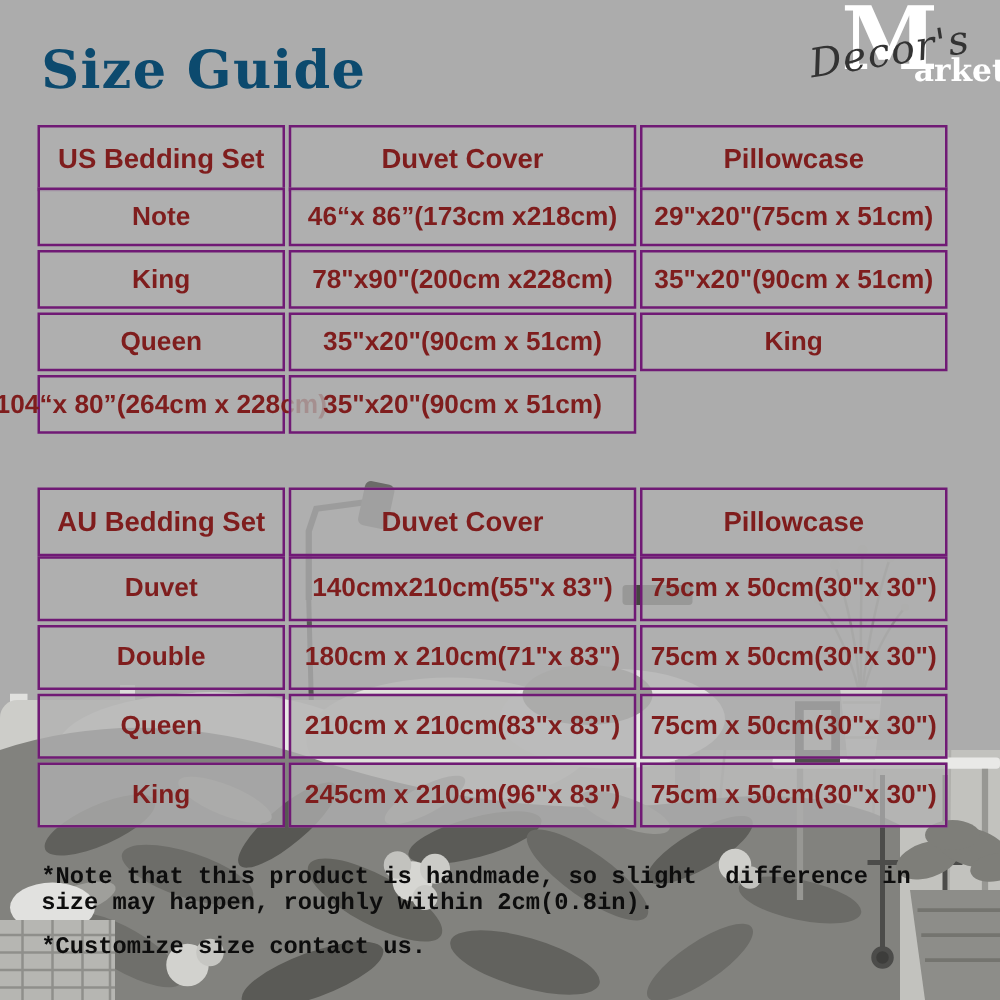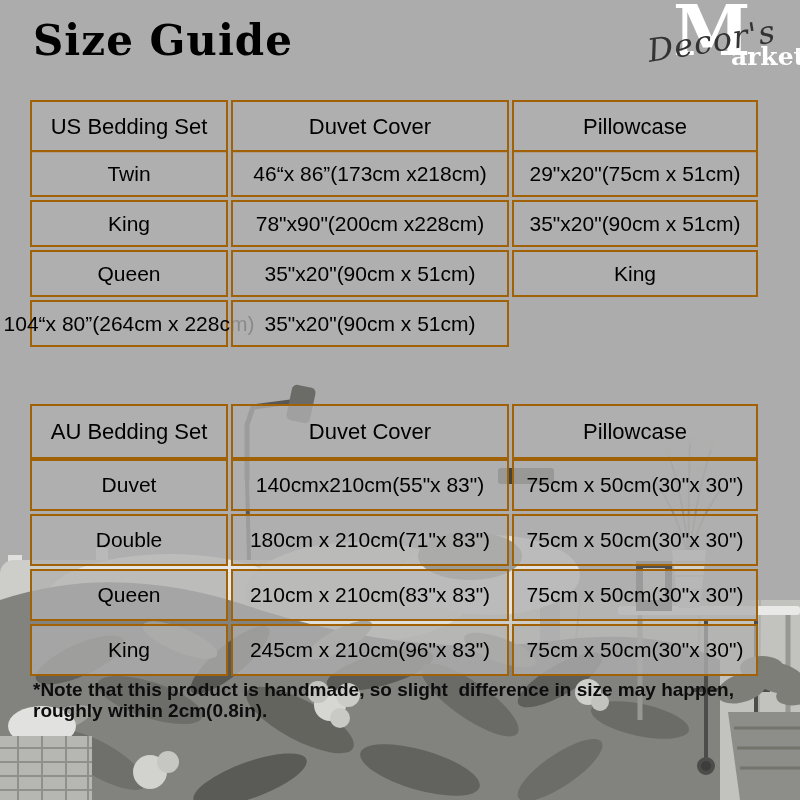--- a/index.html
+++ b/index.html
@@ -3,23 +3,23 @@
 <meta charset="utf-8">
 <style>
   html,body{margin:0;padding:0;}
   .canvas{
     position:relative;width:800px;height:800px;overflow:hidden;
     background:#acacac;
     font-family:"Liberation Sans",sans-serif;
   }
   .photo-bg{position:absolute;inset:0;z-index:0;}
   .page-title{
-    position:absolute;left:33px;top:16px;z-index:5;
+    position:absolute;left:33px;top:31px;z-index:5;
     font-family:"DejaVu Serif",serif;font-weight:700;
-    font-size:42px;color:#000000;letter-spacing:1px;
+    font-size:42px;color:#0c4a6e;letter-spacing:1px;
   }
   .logo{position:absolute;left:645px;top:8px;width:150px;height:80px;z-index:5;}
   .logo-m{
     position:absolute;left:28px;top:-12px;
     font-family:"DejaVu Serif",serif;font-weight:700;
     font-size:70px;color:#ffffff;line-height:1;
   }
   .logo-rest{
     position:absolute;left:86px;top:34px;
     font-family:"DejaVu Serif",serif;font-weight:700;
@@ -31,35 +31,35 @@
     font-size:32px;color:#333333;transform:rotate(-9deg);
     letter-spacing:1px;
   }
   .size-table{
     position:absolute;left:30px;width:740px;z-index:4;
     display:grid;grid-template-columns:198px 278px 246px;
     gap:3px;
   }
   .t1{top:100px;grid-auto-rows:47px;}
   .t1 .hdr{height:49px;}
-  .t2{top:404px;grid-auto-rows:52px;}
+  .t2{top:390px;grid-auto-rows:52px;}
   .t2 .hdr{height:51px;}
   .cell{
     display:flex;align-items:center;justify-content:center;
-    border:2px solid #a16207;
+    border:2px solid #701a75;
     background:rgba(176,176,176,0.78);
-    color:#000000;font-weight:400;font-size:21px;
+    color:#7f1d1d;font-weight:700;font-size:21px;
     white-space:nowrap;
   }
   .hdr{font-size:22px;}
   .notes{
     position:absolute;left:33px;top:679px;width:752px;z-index:5;
     color:#0d0d0d;font-weight:700;font-size:19px;line-height:1.12;
   }
-  .note{white-space:pre-wrap;margin:0 0 13px 0;}
+  .note{white-space:pre-wrap;margin:12px 0 13px 0;font-family:Liberation Mono, monospace;}
 </style>
 </head>
 <body>
 
 <div class="canvas">
 
   <div class="photo-bg">
     <svg width="800" height="800" viewBox="0 0 800 800" xmlns="http://www.w3.org/2000/svg">
       <rect x="0" y="0" width="800" height="800" fill="#acacac"></rect>
 
@@ -200,21 +200,21 @@
     <span class="logo-m">M</span>
     <span class="logo-rest">arket</span>
     <span class="logo-script">Decor's</span>
   </div>
 
   <div class="size-table t1">
     <div class="cell hdr">US Bedding Set</div>
     <div class="cell hdr">Duvet Cover</div>
     <div class="cell hdr">Pillowcase</div>
 
-    <div class="cell">Twin</div>
+    <div class="cell">Note</div>
     <div class="cell">46“x 86”(173cm x218cm)</div>
     <div class="cell">29"x20"(75cm x 51cm)</div>
 
     <div class="cell">King</div>
     <div class="cell">78"x90"(200cm x228cm)</div>
     <div class="cell">35"x20"(90cm x 51cm)</div>
 
     <div class="cell">Queen</div>
     <div class="cell">35"x20"(90cm x 51cm)</div>
 
@@ -240,15 +240,16 @@
     <div class="cell">210cm x 210cm(83"x 83")</div>
     <div class="cell">75cm x 50cm(30"x 30")</div>
 
     <div class="cell">King</div>
     <div class="cell">245cm x 210cm(96"x 83")</div>
     <div class="cell">75cm x 50cm(30"x 30")</div>
   </div>
 
   <div class="notes">
     <p class="note">*Note that this product is handmade, so slight  difference in size may happen, roughly within 2cm(0.8in).</p>
+    <p class="note">*Customize size contact us.</p>
   </div>
 
 </div>
 
 </body></html>

